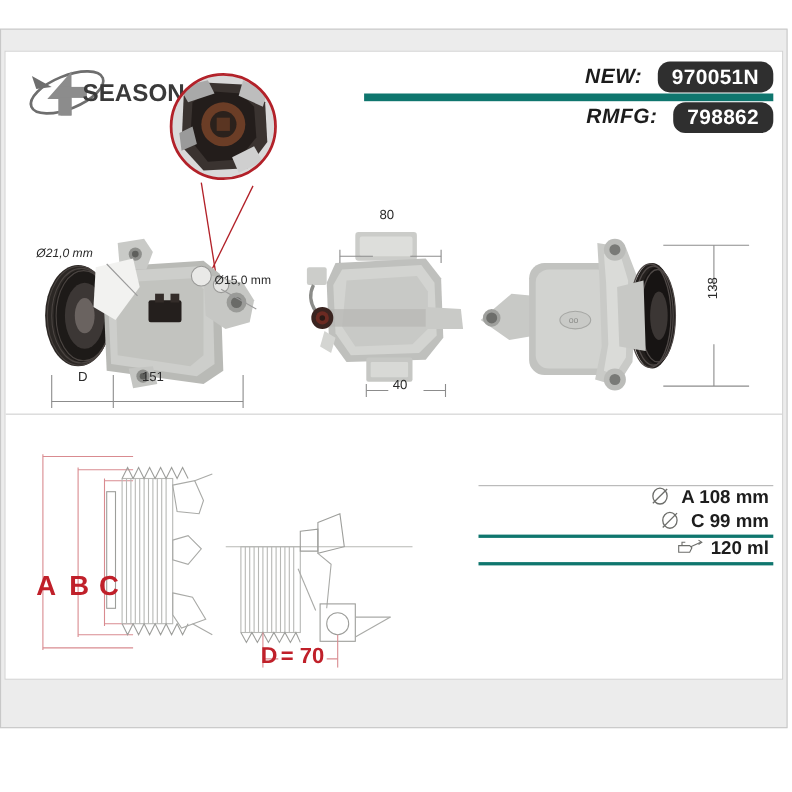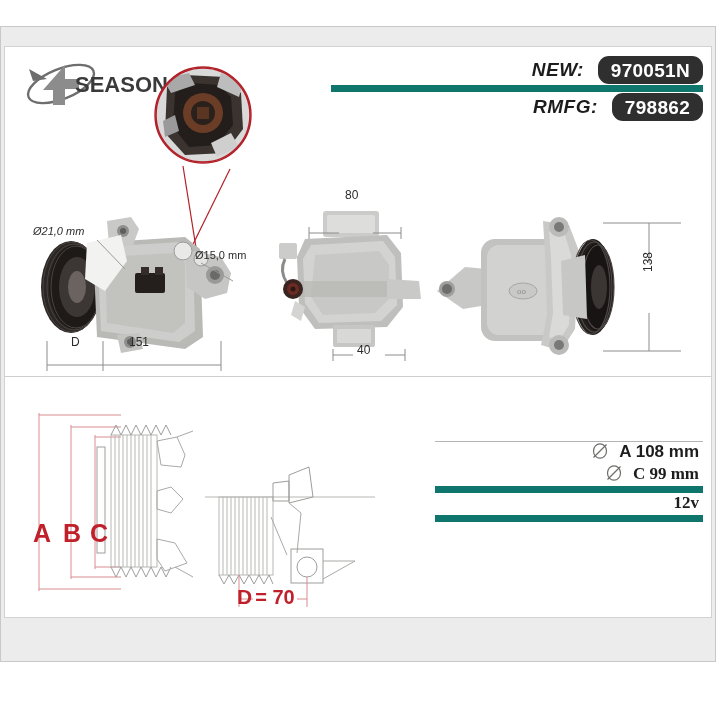--- a/index.html
+++ b/index.html
@@ -127,21 +127,21 @@
     align-items: flex-start;
     justify-content: flex-end;
     height: 22px;
     font-size: 17px;
     font-weight: bold;
     color: #1d1d1d;
     gap: 6px;
     padding-right: 4px;
   }
   .spec-row.topline { border-top: 1px solid #b4b4b4; }
-  .spec-row.botline { border-bottom: 7px solid #0f766e; font-family: Liberation Serif, serif; }
+  .spec-row.botline { border-bottom: 3px solid #0f766e; }
   .spec-icon {
     display: inline-flex;
     align-items: center;
     justify-content: center;
     width: 26px;
     height: 18px;
     flex: none;
   }
   .spec-wide {
     width: 300px;
@@ -455,21 +455,29 @@
         <span class="spec-icon">
           <svg width="18" height="18" viewBox="0 0 18 18">
             <ellipse cx="9" cy="9" rx="6.5" ry="7.2" fill="none" stroke="#6d6e6b" stroke-width="1.2"></ellipse>
             <line x1="2.5" y1="15.5" x2="15.5" y2="2.5" stroke="#6d6e6b" stroke-width="1.2"></line>
           </svg>
         </span>
         <span>C 99 mm</span>
       </div>
 
 
-
-
       <div class="spec-row botline">
-        <span>12v</span>
+        <span class="spec-icon">
+          <svg width="26" height="16" viewBox="0 0 26 16">
+            <path d="M3 7 L3 12 L13 12 L15 8 L13 6 L3 6 Z" fill="none" stroke="#6d6e6b" stroke-width="1"></path>
+            <path d="M14 7 L23 3" stroke="#6d6e6b" stroke-width="1"></path>
+            <path d="M21 1 l3 2 l-3 2" fill="none" stroke="#6d6e6b" stroke-width="1"></path>
+            <path d="M6 6 L6 3 L9 3" fill="none" stroke="#6d6e6b" stroke-width="1"></path>
+          </svg>
+        </span>
+        <span>120 ml</span>
       </div>
+
+
     </div>
 
   </div>
 </div>
 
 </body></html>

